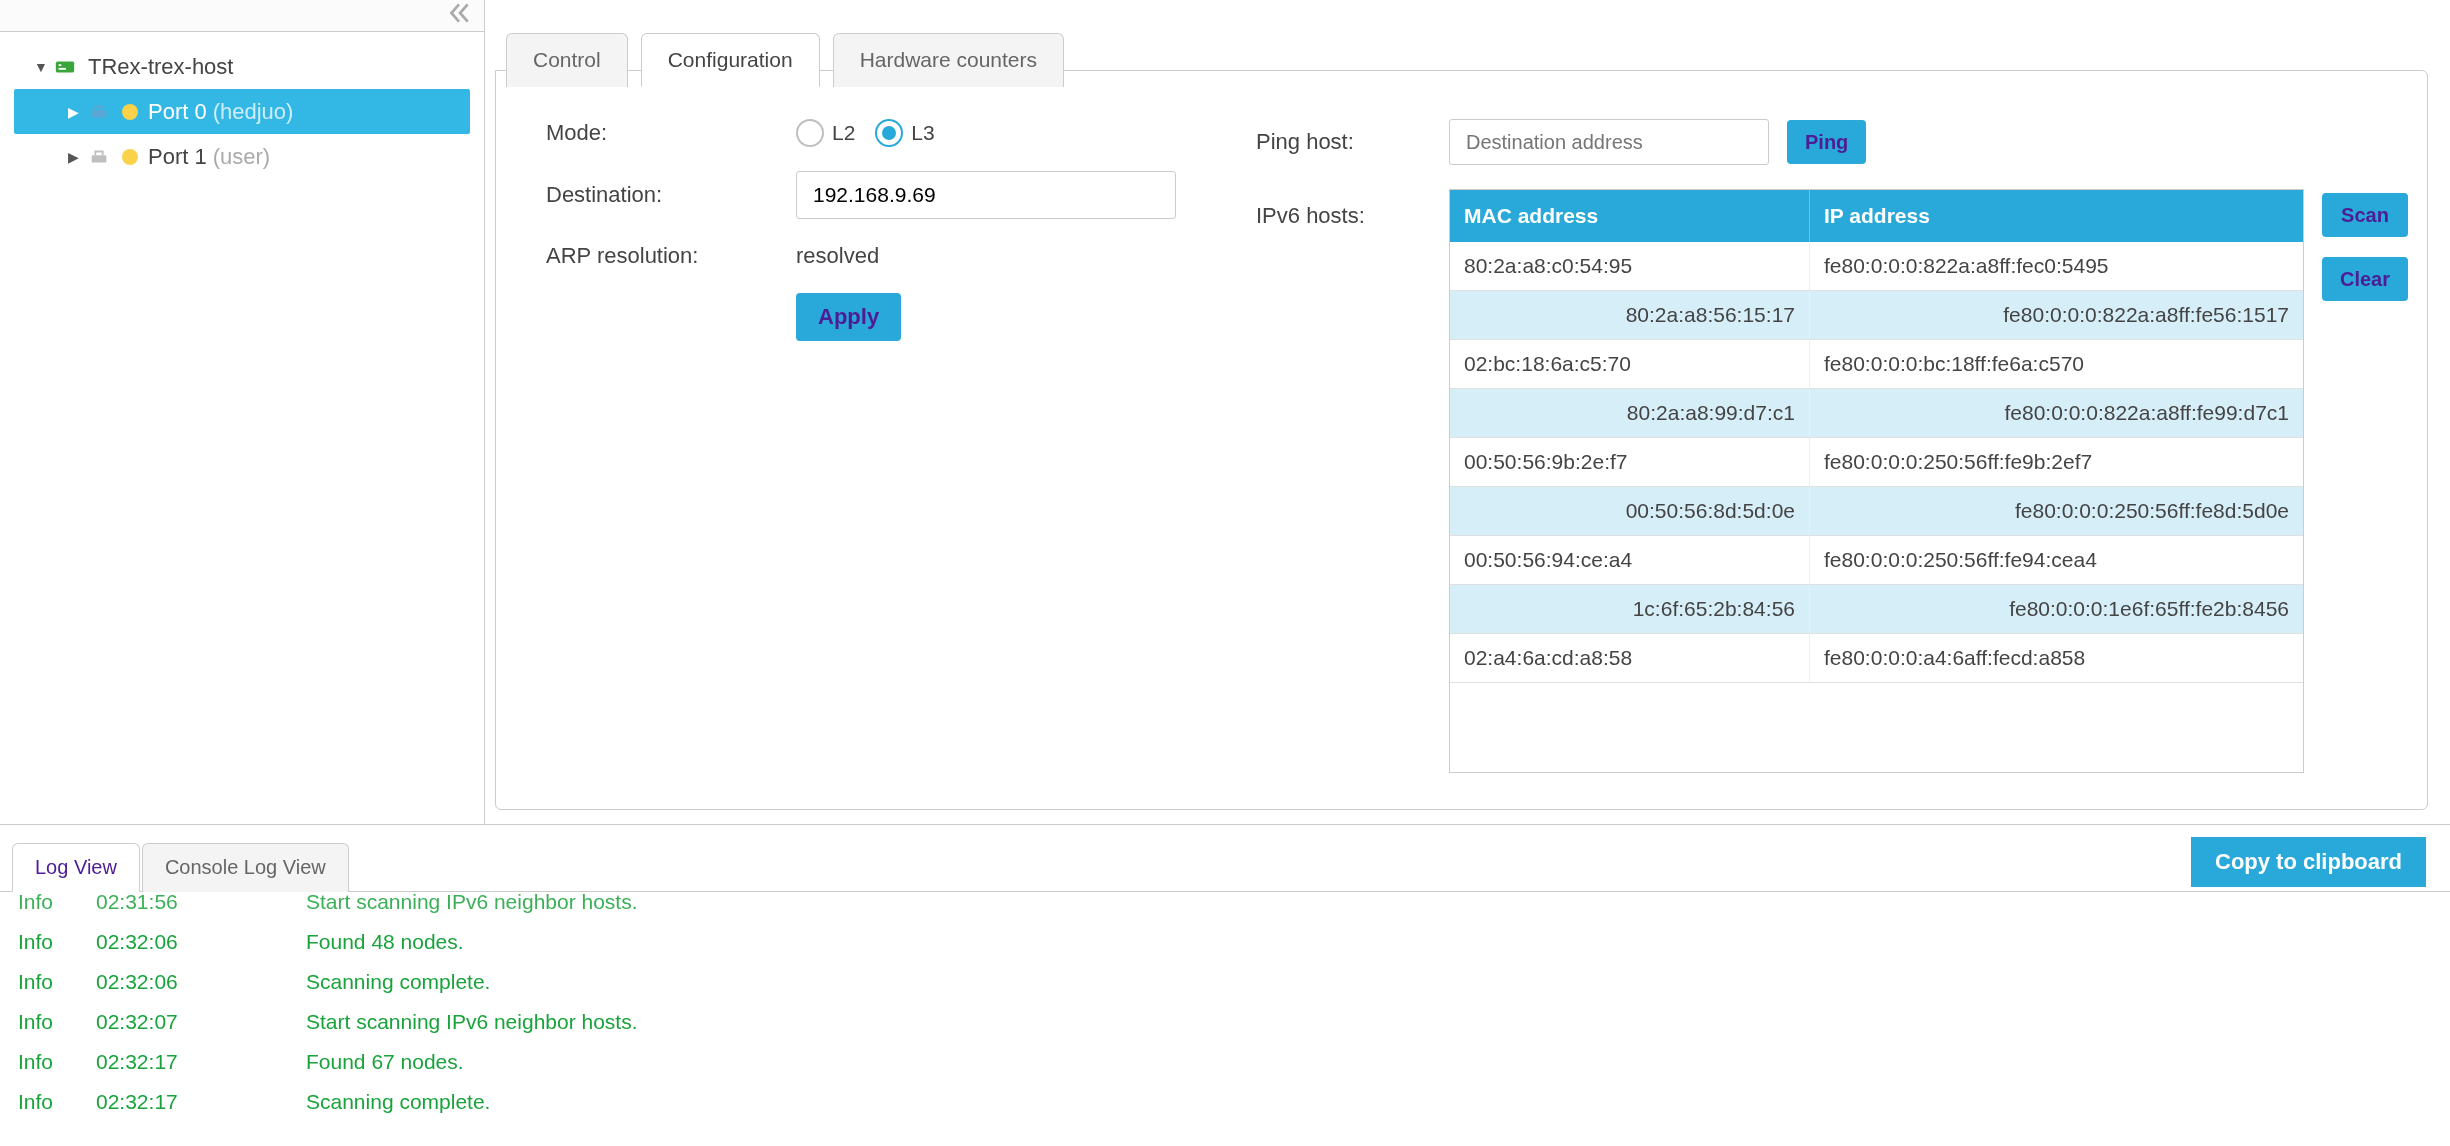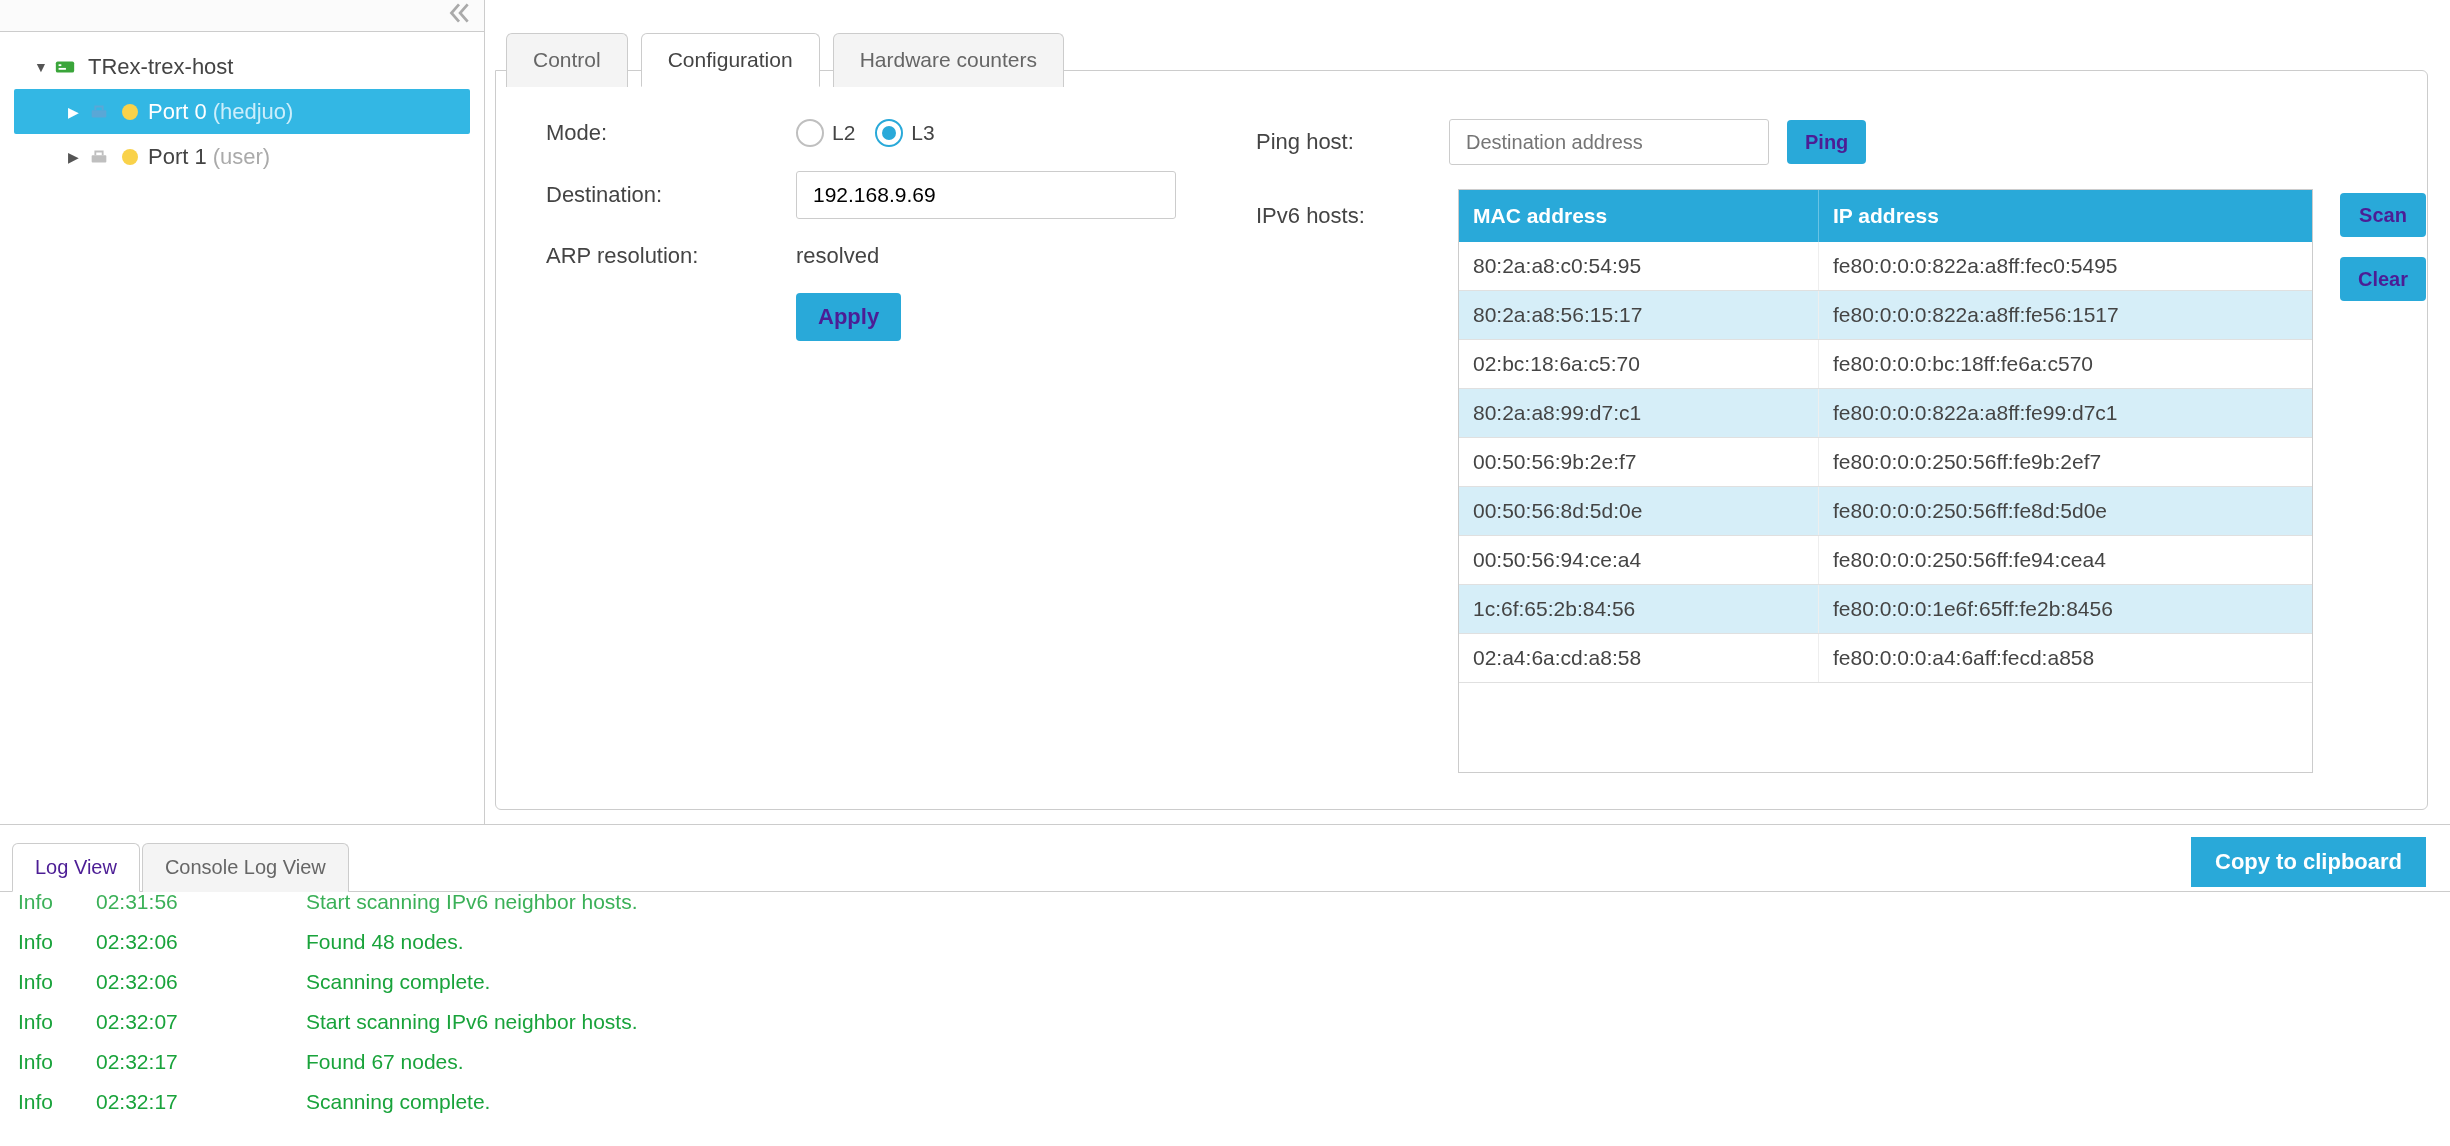--- a/index.html
+++ b/index.html
@@ -40,33 +40,33 @@
 .radio.checked .circle { border-color: #29a9d9; }
 .radio.checked .circle::after { content: ""; width: 14px; height: 14px; background: #29a9d9; border-radius: 50%; }
 .text-input { width: 380px; height: 48px; border: 1px solid #ccc; border-radius: 3px; padding: 0 16px; font-size: 21px; font-family: inherit; }
 .static-val { font-size: 22px; }
 .btn { background: #29a9d9; color: #4c1d95; border: none; padding: 0 22px; height: 48px; font-size: 22px; font-weight: bold; border-radius: 4px; cursor: pointer; font-family: inherit; }
 .btn.small { height: 44px; padding: 0 18px; font-size: 20px; }
 
 .ping-row { display: flex; align-items: center; gap: 18px; margin-bottom: 24px; }
 .ping-row .form-label { width: 175px; }
 .ping-input { width: 320px; height: 46px; border: 1px solid #ccc; border-radius: 3px; padding: 0 16px; font-size: 20px; font-family: inherit; }
-.ipv6-row { display: flex; align-items: flex-start; gap: 27px; }
+.ipv6-row { display: flex; align-items: flex-start; gap: 18px; }
 .ipv6-row .form-label { width: 175px; padding-top: 14px; }
 .ipv6-table-wrap { width: 855px; height: 584px; border: 1px solid #ccc; display: flex; flex-direction: column; }
 .ipv6-head { display: flex; background: #29a9d9; color: #fff; font-weight: bold; font-size: 21px; }
 .ipv6-head .th { padding: 14px 14px; }
 .ipv6-head .th:first-child { width: 360px; border-right: 1px solid rgba(255,255,255,0.3); }
 .ipv6-head .th:last-child { flex: 1; }
 .ipv6-body { flex: 1; overflow-y: scroll; font-size: 21px; }
 .ipv6-body::-webkit-scrollbar { width: 24px; }
 .ipv6-body::-webkit-scrollbar-track { background: #f0f0f0; }
 .ipv6-body::-webkit-scrollbar-thumb { background: #c8c8c8; border-radius: 3px; border: 2px solid #f0f0f0; }
 .ipv6-tr { display: flex; border-bottom: 1px solid #e0e0e0; }
-.ipv6-tr.odd { background: #d6eef8; }
+.ipv6-tr.odd { background: #d6eef8; text-align: right; }
 .ipv6-tr .td { padding: 12px 14px; }
 .ipv6-tr .td:first-child { width: 360px; border-right: 1px solid #eee; }
 .ipv6-tr .td:last-child { flex: 1; }
 .btn-stack { display: flex; flex-direction: column; gap: 20px; padding-top: 4px; }
 
 .bottom-region { height: 320px; display: flex; flex-direction: column; }
 .log-header-row { display: flex; justify-content: space-between; align-items: flex-end; padding: 12px 24px 0 12px; }
 .log-tabs { display: flex; position: relative; }
 .log-tab { padding: 12px 22px; border: 1px solid #ccc; background: #f4f4f4; color: #666; font-size: 20px; cursor: pointer; border-bottom: none; border-top-left-radius: 6px; border-top-right-radius: 6px; margin-right: 2px; position: relative; top: 1px; }
 .log-tab.active { background: #fff; color: #4c1d95; border-bottom: 1px solid #fff; z-index: 2; }

